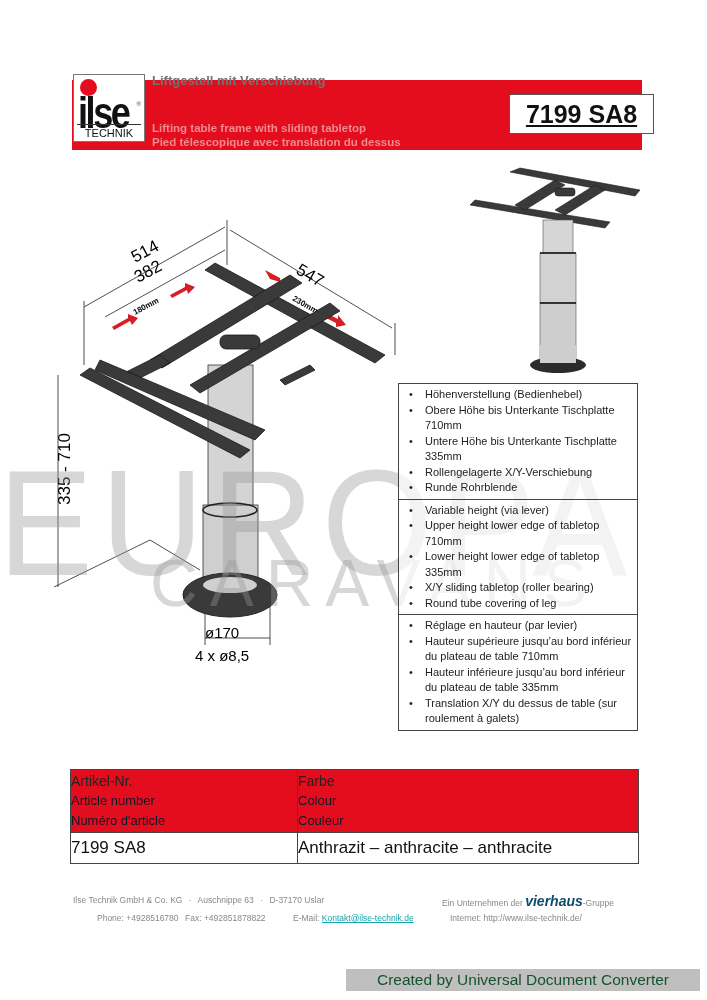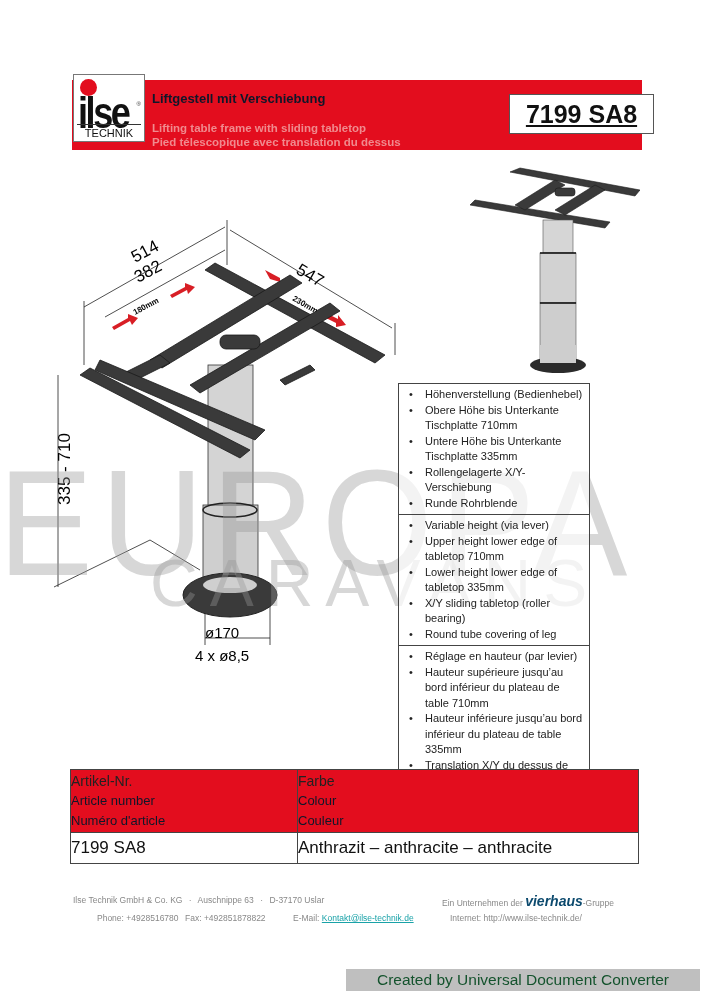--- a/index.html
+++ b/index.html
@@ -7,36 +7,36 @@
   .abs { position:absolute; }
 
   
   .header-band { left:72px; top:80px; width:570px; height:70px; background:#e30d1e; }
   .logo { left:73px; top:74px; width:72px; height:68px; background:#fff; border:1px solid #777; box-sizing:border-box; }
   .logo .dot { position:absolute; left:6px; top:4px; width:17px; height:17px; border-radius:50%; background:#e30d1e; }
   .logo .word { position:absolute; left:4px; top:16px; font-family:"Liberation Sans", sans-serif; font-weight:bold; font-size:44px; letter-spacing:-3px; color:#111; line-height:44px; transform:scaleX(0.82); transform-origin:left; }
   .logo .reg { position:absolute; right:3px; top:26px; font-size:6px; color:#333; }
   .logo .tech { position:absolute; left:0; right:0; bottom:2px; text-align:center; font-size:11px; color:#111; }
   .logo .rule { position:absolute; left:3px; right:3px; bottom:16px; height:1px; background:#333; }
-  .title-de { left:152px; top:91px; font-size:13px; font-weight:bold; color:#0f172a; }
+  .title-de { left:152px; top:73px; font-size:13px; font-weight:bold; color:#737373; }
   .title-en { left:152px; top:122px; font-size:11.5px; font-weight:bold; color:#f08a8e;text-align:center; }
   .title-fr { left:152px; top:136px; font-size:11.5px; font-weight:bold; color:#f08a8e; }
   .artbox { left:509px; top:94px; width:145px; height:40px; background:#fff; border:1px solid #555; box-sizing:border-box; text-align:center; }
   .artbox span { font-size:25px; font-weight:bold; text-decoration:underline; line-height:38px; color:#111; }
 
   
   .wm-europa { left:-2px; top:448px; font-size:150px; color:rgba(150,150,150,0.38); letter-spacing:8px; line-height:150px; font-weight:normal; transform:scaleX(0.95); transform-origin:left; pointer-events:none; }
   .wm-caravans { left:150px; top:548px; font-size:66px; color:rgba(150,150,150,0.38); letter-spacing:12px; line-height:70px; pointer-events:none; }
 
   
   .drawing { left:40px; top:215px; width:360px; height:460px; }
   .drawing-small { left:460px; top:160px; width:180px; height:220px; }
 
   
-  .features { left:398px; top:383px; width:192px; border:1px solid #444; box-sizing:border-box; background:rgba(255,255,255,0.7); }
+  .features { left:398px; top:383px; width:240px; border:1px solid #444; box-sizing:border-box; background:rgba(255,255,255,0.7); }
   .features .sec { border-bottom:1px solid #444; padding:3px 4px 3px 0; }
   .features .sec:last-child { border-bottom:none; }
   .features ul { margin:0; padding-left:26px; list-style:none; }
   .features li { position:relative; font-size:11px; line-height:15.5px; color:#222; }
   .features li::before { content:"•"; position:absolute; left:-16px; top:0; }
 
   
   .spec { left:70px; top:769px; width:569px; border-collapse:collapse; }
   .spec td { border:1px solid #444; text-align:left; padding:0; }
   .spec .hdr td { background:#e30d1e; height:62px; vertical-align:middle; }

